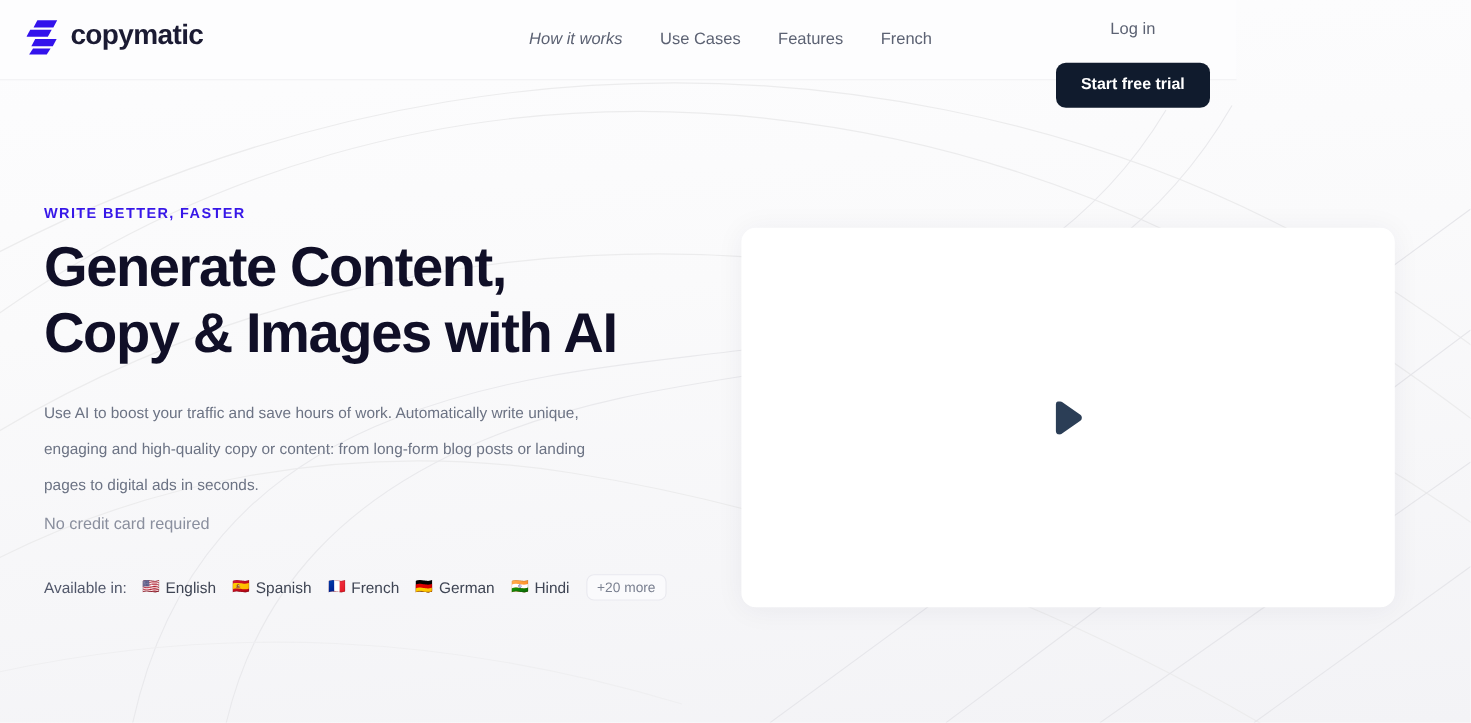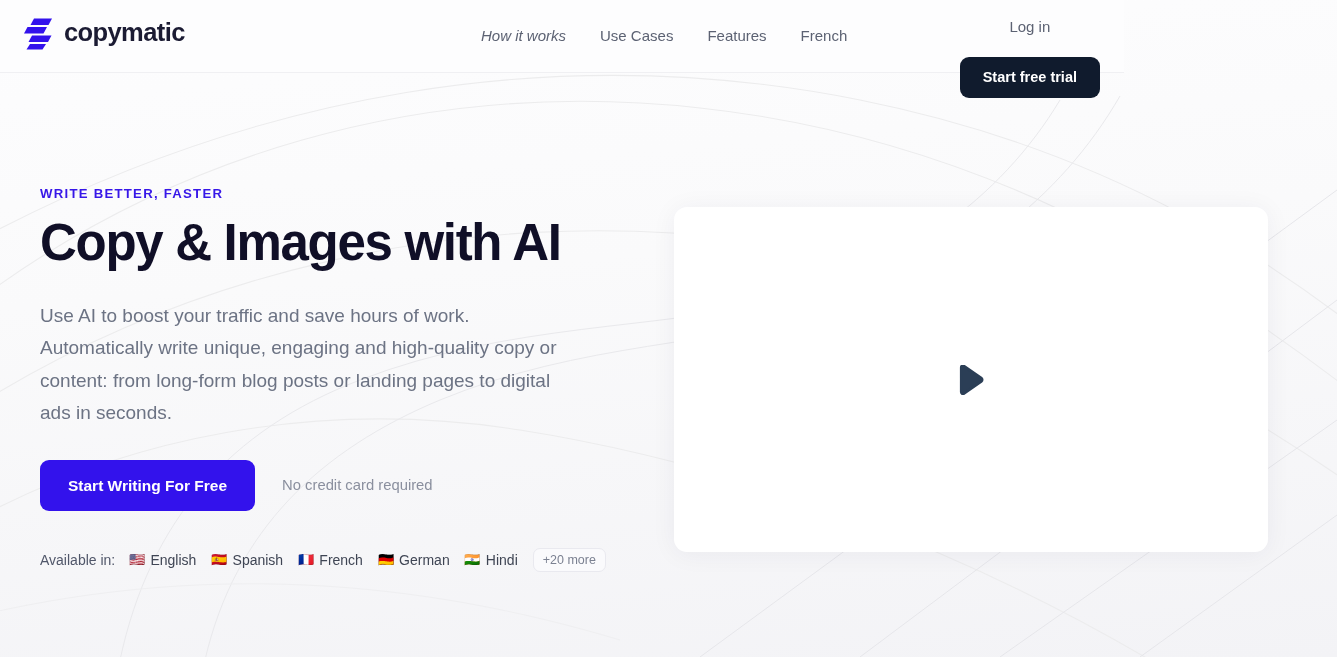--- a/index.html
+++ b/index.html
@@ -148,25 +148,25 @@
     font-size: 51px;
     font-weight: 700;
     line-height: 1.17;
     letter-spacing: -1.3px;
     color: #100f27;
     margin-bottom: 27px;
   }
   .hero-title span { display: block; white-space: nowrap; }
 
   .hero-sub {
-    font-size: 19px;
+    font-size: 14px;
     line-height: 32.5px;
     color: #6c7384;
     max-width: 530px;
-    margin-bottom: 30px;
+    margin-bottom: 12px;
   }
 
   .cta-row {
     display: flex;
     align-items: center;
     gap: 27px;
     margin-bottom: 37px;
   }
   .cta-btn {
     background: #3312ec;
@@ -303,27 +303,27 @@
       <button class="trial-btn" type="button">Start free trial</button>
     </div>
   </header>
 
   <section class="hero">
 
     <div class="hero-copy">
       <div class="eyebrow">WRITE BETTER, FASTER</div>
 
       <h1 class="hero-title">
+        <span>Generate Content,</span>
         <span>Copy &amp; Images with AI</span>
       </h1>
 
       <p class="hero-sub">Use AI to boost your traffic and save hours of work. Automatically write unique, engaging and high-quality copy or content: from long-form blog posts or landing pages to digital ads in seconds.</p>
 
       <div class="cta-row">
-        <button class="cta-btn" type="button">Start Writing For Free</button>
         <span class="cta-note">No credit card required</span>
       </div>
 
       <div class="langs">
         <span class="langs-label">Available in:</span>
 
         <span class="lang">
           <span class="lang-flag">🇺🇸</span>
           <span class="lang-name">English</span>
         </span>

